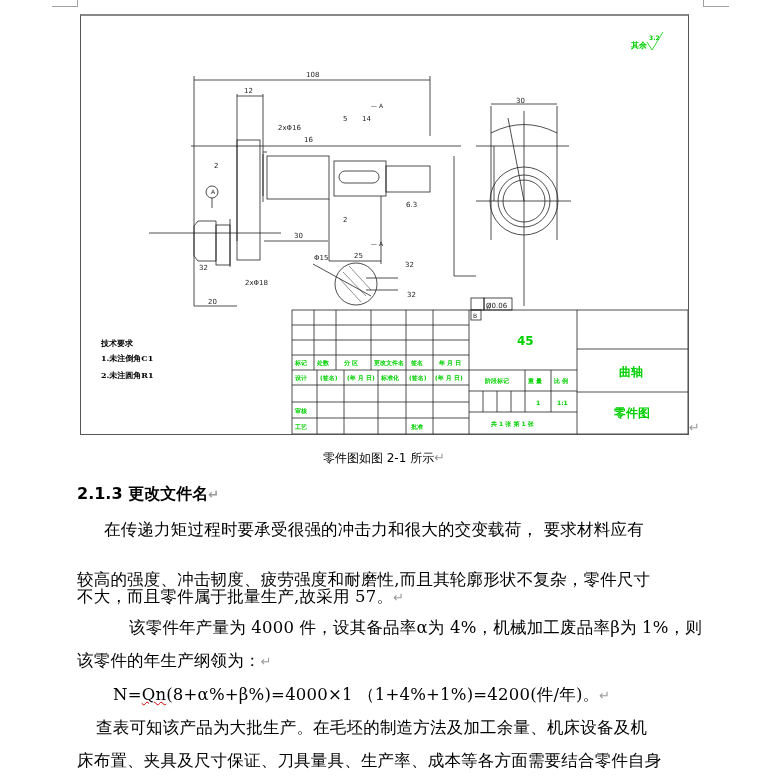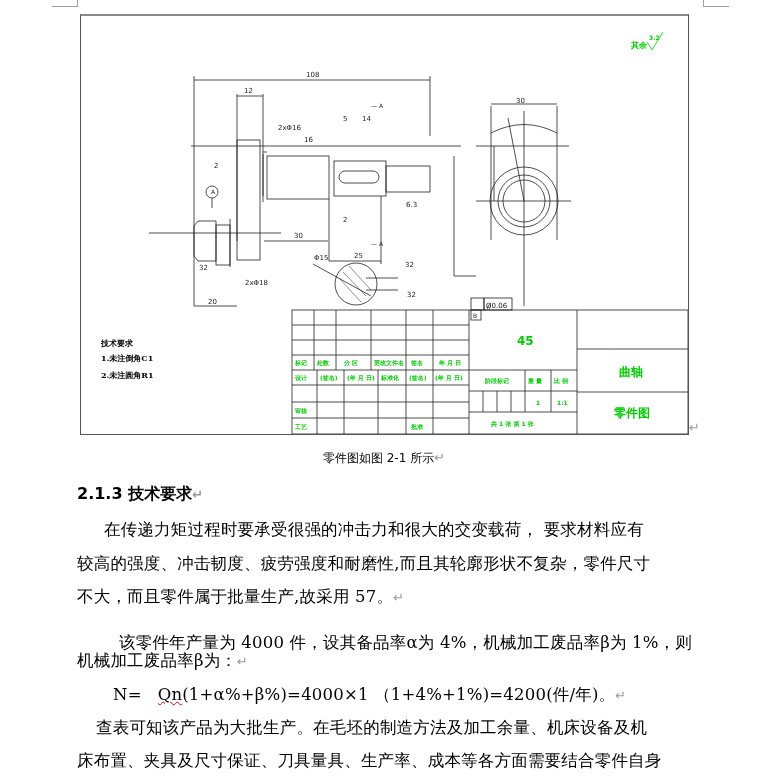--- a/index.html
+++ b/index.html
@@ -8,21 +8,21 @@
   .corner.tl { left:52px; top:0; border-width:0 1px 1px 0; }
   .corner.tr { left:703px; top:0; border-width:0 0 1px 1px; }
   .figure { position:absolute; left:80px; top:14px; width:607px; height:418px; border:1px solid #555; border-top:2px solid #888; background:#fff; }
   .figure svg { position:absolute; left:0; top:0; }
   .para-mark { color:#999; font-size:13px; font-family:"DejaVu Sans", sans-serif; }
   .fig-mark { position:absolute; left:689px; top:420px; }
   .caption { position:absolute; left:0; width:768px; top:450px; text-align:center; font-family:"DejaVu Sans", sans-serif; font-size:12px; }
   .heading { position:absolute; left:77px; top:484px; font-family:"DejaVu Sans", sans-serif; font-weight:bold; font-size:16px; }
   .line { position:absolute; left:77px; font-size:16.5px; white-space:nowrap; letter-spacing:0.2px; }
   .indent { left:104px; }
-  .squiggle { text-decoration: underline wavy #d00; text-decoration-thickness:1px;margin-left:16px; }
+  .squiggle { text-decoration: underline wavy #d00; text-decoration-thickness:1px; }
   .tb-green { fill:#00d000; font-family:"DejaVu Sans", sans-serif; font-weight:bold; }
   .dim { font-family:"DejaVu Sans", sans-serif; font-size:7px; fill:#222; }
 </style>
 </head>
 <body>
 
 <div class="corner tl"></div>
 <div class="corner tr"></div>
 
 <div class="figure">
@@ -184,22 +184,22 @@
     </g>
     <text x="436" y="329" class="tb-green" font-size="12">45</text>
     <text x="538" y="360" class="tb-green" font-size="12">曲轴</text>
     <text x="533" y="401" class="tb-green" font-size="12">零件图</text>
   </svg>
 </div>
 <span class="para-mark fig-mark">↵</span>
 
 <div class="caption"><span>零件图如图 2-1 所示</span><span class="para-mark">↵</span></div>
 
-<div class="heading"><span>2.1.3 技术要求</span><span class="para-mark">↵</span></div>
+<div class="heading"><span>2.1.3 更改文件名</span><span class="para-mark">↵</span></div>
 
 <div class="line indent" style="top:519px;">在传递力矩过程时要承受很强的冲击力和很大的交变载荷，  要求材料应有</div>
-<div class="line" style="top:553px;text-align:center;">较高的强度、冲击韧度、疲劳强度和耐磨性,而且其轮廓形状不复杂，零件尺寸</div>
+<div class="line" style="top:569px;text-align:center;">较高的强度、冲击韧度、疲劳强度和耐磨性,而且其轮廓形状不复杂，零件尺寸</div>
 <div class="line" style="top:586px;"><span>不大，而且零件属于批量生产,故采用 57。</span><span class="para-mark">↵</span></div>
-<div class="line" style="top:617px; left:119px;margin-top:15px;">该零件年产量为 4000 件，设其备品率α为 4%，机械加工废品率β为 1%，则</div>
-<div class="line" style="top:650px;"><span>机械加工废品率β为：</span><span class="para-mark">↵</span></div>
-<div class="line" style="top:684px; left:113px;"><span>N=</span><span class="squiggle">Qn</span><span>(1+α%+β%)</span><span>=4000×1 （1+4%+1%)=4200(件/年)。</span><span class="para-mark">↵</span></div>
+<div class="line" style="top:617px; left:129px;">该零件年产量为 4000 件，设其备品率α为 4%，机械加工废品率β为 1%，则</div>
+<div class="line" style="top:650px;"><span>该零件的年生产纲领为：</span><span class="para-mark">↵</span></div>
+<div class="line" style="top:684px; left:113px;"><span>N=</span><span class="squiggle">Qn</span><span>(8+α%+β%)</span><span>=4000×1 （1+4%+1%)=4200(件/年)。</span><span class="para-mark">↵</span></div>
 <div class="line" style="top:717px; left:96px;">查表可知该产品为大批生产。在毛坯的制造方法及加工余量、机床设备及机</div>
 <div class="line" style="top:750px;font-family:Liberation Mono, monospace;">床布置、夹具及尺寸保证、刀具量具、生产率、成本等各方面需要结合零件自身</div>
 
 </body></html>

